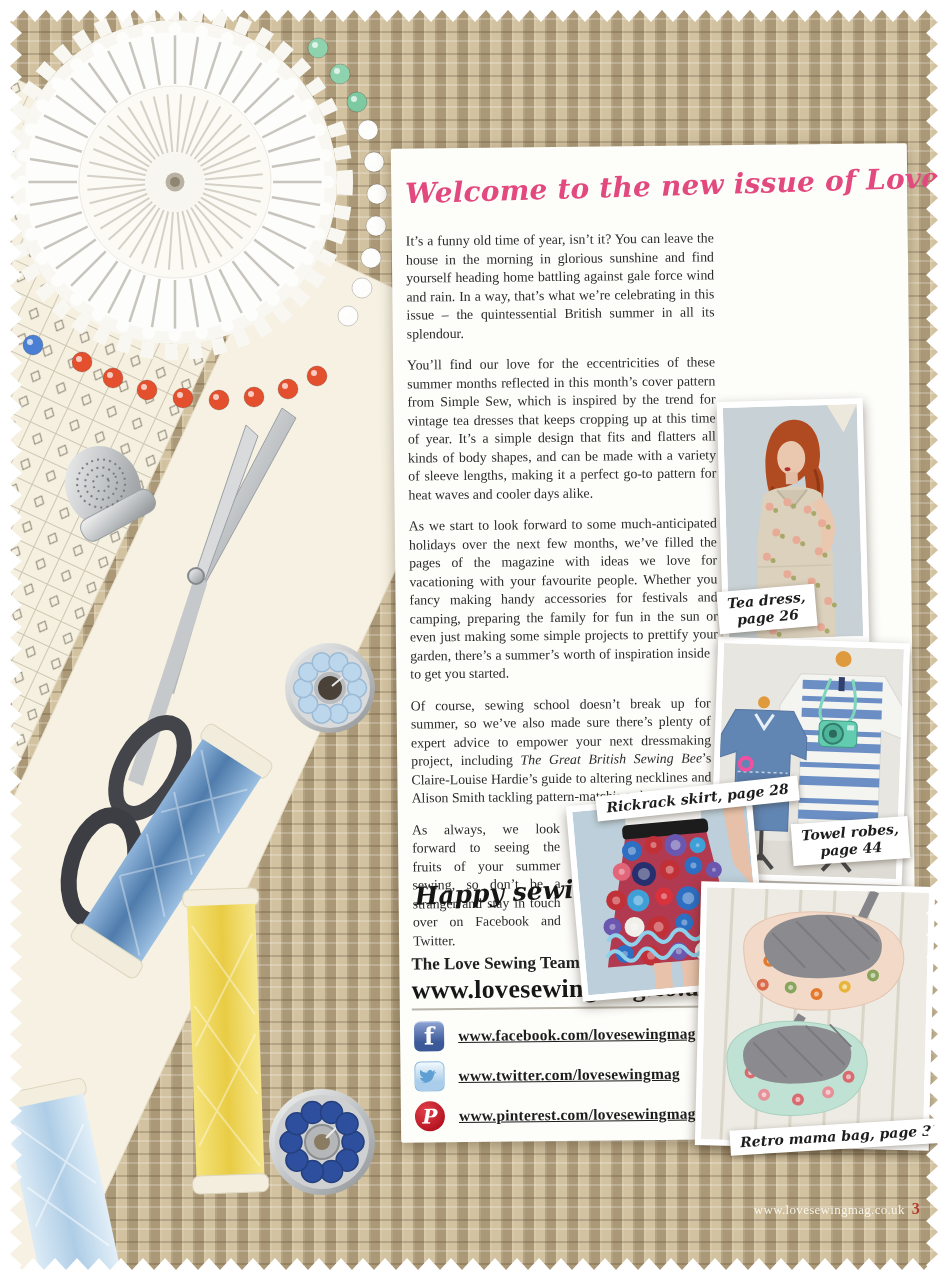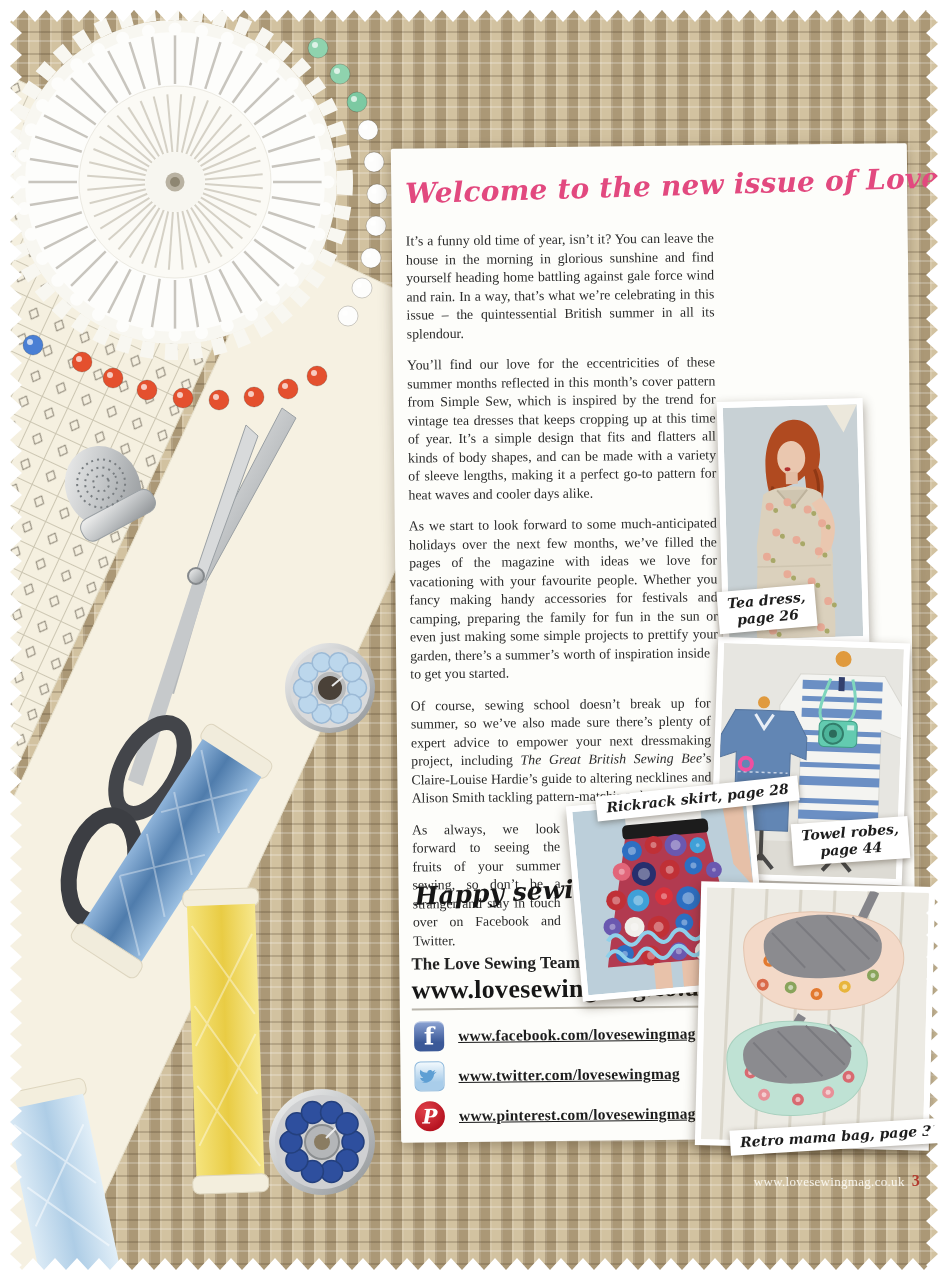--- a/index.html
+++ b/index.html
@@ -55,21 +55,21 @@
   .cap{position:absolute;background:#fff;box-shadow:0 2px 6px rgba(50,38,20,.4);z-index:20;
        font-family:"DejaVu Serif",serif;font-style:italic;font-weight:bold;font-size:14px;
        color:#1d1d1d;text-align:center;padding:4px 10px;line-height:17px;white-space:nowrap;}
   .cap-tea{left:718px;top:588px;transform:rotate(-5deg);}
   .cap-towel{left:792px;top:820px;transform:rotate(-4deg);}
   .cap-skirt{left:596px;top:786px;transform:rotate(-6deg);}
   .cap-bag{left:730px;top:1124px;transform:rotate(-3.5deg);}
   
   .zz{position:absolute;inset:0;z-index:40;pointer-events:none;}
   
-  .footer{position:absolute;right:28px;top:1172px;z-index:50;font-size:13px;
+  .footer{position:absolute;right:28px;top:1200px;z-index:50;font-size:13px;
           color:rgba(252,250,242,.92);letter-spacing:.3px;padding-left:35px;}
   .footer .pagenum{font-weight:bold;font-size:16px;margin-left:7px;}
 </style>
 </head>
 <body>
 
 <div class="page">
 
   <div class="burlap"></div>
 

